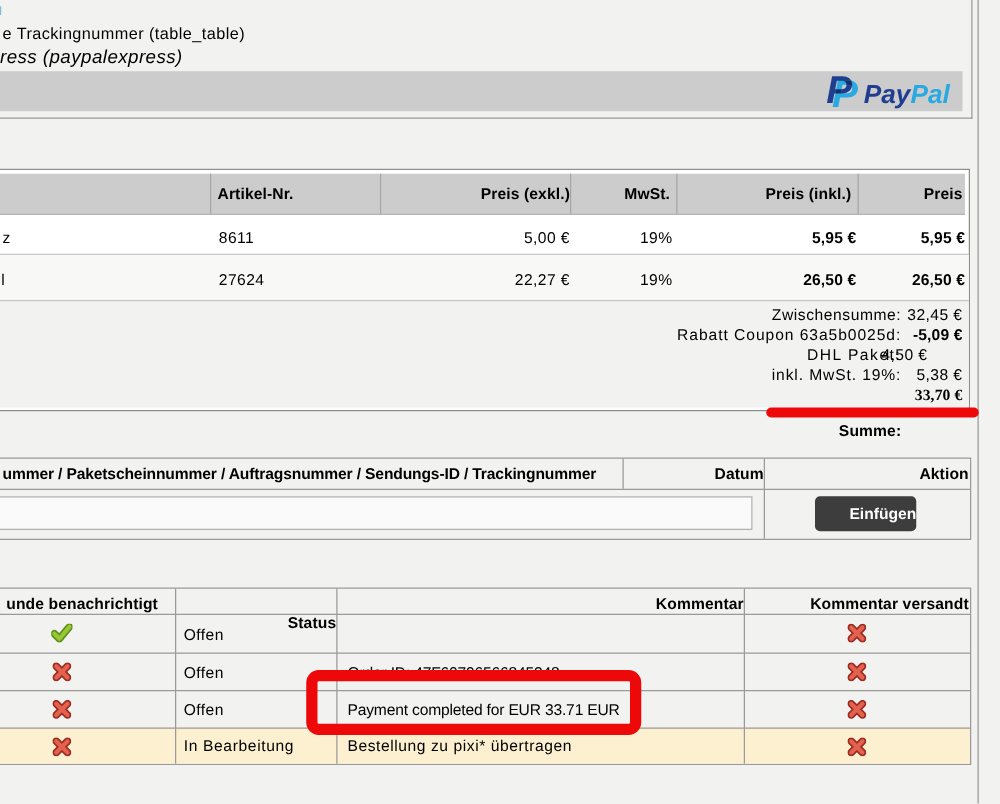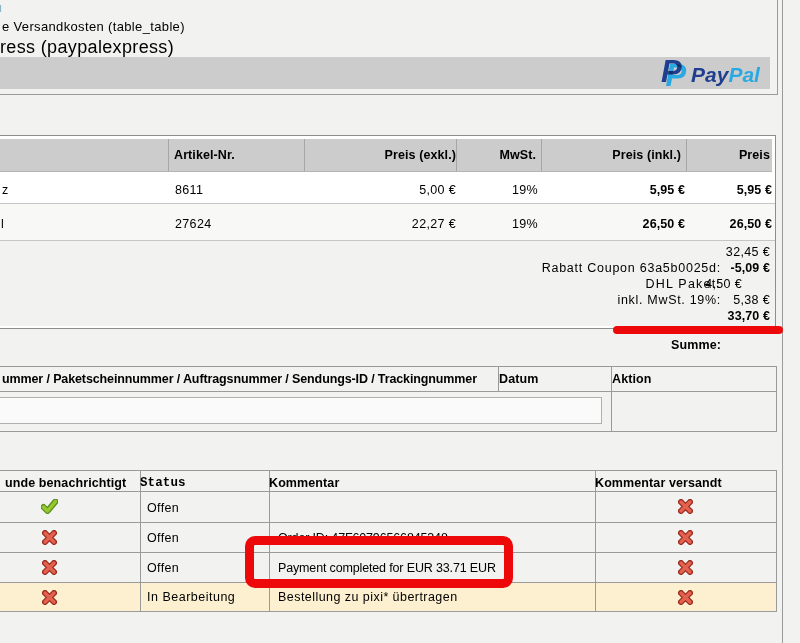--- a/index.html
+++ b/index.html
@@ -1,34 +1,34 @@
 <!DOCTYPE html>
 <html><head>
 <meta charset="utf-8">
 <style>
   html,body{margin:0;padding:0;}
   body{width:800px;height:643px;overflow:hidden;position:relative;
        background:#f2f2f1;font-family:"Liberation Sans",sans-serif;color:#000;}
   .abs{position:absolute;}
   .t12{font-size:12.5px;letter-spacing:0.35px;white-space:nowrap;}
   .t12b{font-size:12.5px;font-weight:bold;letter-spacing:0.1px;white-space:nowrap;}
-  .ctr{text-align:left;}
+  .ctr{text-align:right;}
   .r{text-align:right;}
   .ls8{letter-spacing:0.45px !important;}
 </style>
 </head>
 <body>
 
 <div class="abs" style="left:782px;top:0;width:1px;height:643px;background:#9a9a9a;"></div>
 
 <div class="abs" style="left:0;top:-2px;width:777px;height:96px;border-right:1px solid #9a9a9a;border-bottom:1px solid #9a9a9a;"></div>
 <div class="abs" style="left:0;top:5px;width:1px;height:7px;background:#8cb6ca;"></div>
 <div class="abs" style="left:1px;top:5px;width:1px;height:7px;background:#d8f1f8;"></div>
-<div class="abs t13 t12" style="left:2px;top:19px;font-size:13px;">e Versandkosten (table_table)</div>
-<div class="abs t13 t12" style="left:0px;top:37px;font-size:18px;">ress (paypalexpress)</div>
+<div class="abs t13 t12" style="left:2px;top:19px;font-size:13px;">e Trackingnummer (table_table)</div>
+<div class="abs t13 t12" style="left:0px;top:37px;font-size:15px;font-style:italic;">ress (paypalexpress)</div>
 
 <div class="abs" style="left:0;top:57px;width:770px;height:32px;background:#cccccc;"></div>
 <div class="abs" style="left:661px;top:59px;">
 <svg width="104" height="28" viewBox="0 0 104 28">
   <defs>
     <clipPath id="backP">
           <text x="0" y="23" font-family="Liberation Sans" font-weight="bold" font-style="italic" font-size="31">P</text>
         </clipPath>
   </defs>
   <text x="0" y="23" font-family="Liberation Sans" font-weight="bold" font-style="italic" font-size="31" fill="#203e90">P</text>
@@ -67,60 +67,64 @@
 
   <div class="abs" style="left:0;top:68px;right:0;height:37px;background:#f8f8f7;"></div>
   <div class="abs t12" style="left:9px;top:81px;">l</div>
   <div class="abs t12" style="left:183px;top:81px;">27624</div>
   <div class="abs t12 r" style="left:330px;top:81px;width:134px;">22,27 €</div>
   <div class="abs t12 r" style="left:460px;top:81px;width:86px;">19%</div>
   <div class="abs t12b r" style="left:560px;top:81px;width:133px;">26,50 €</div>
   <div class="abs t12b r" style="left:700px;top:81px;width:80px;">26,50 €</div>
 
   <div class="abs" style="left:0;top:104px;right:0;bottom:2px;background:#f2f2f1;border-top:1px solid #c6c6c6;"></div>
+  <div class="abs t12 r ls8" style="left:420px;top:109px;width:309px;">Zwischensumme:</div>
   <div class="abs t12 r" style="left:680px;top:109px;width:98px;">32,45 €</div>
   <div class="abs t12 r" style="left:420px;top:125px;width:309px;letter-spacing:0.75px;">Rabatt Coupon 63a5b0025d:</div>
   <div class="abs t12b r" style="left:680px;top:125px;width:98px;">-5,09 €</div>
   <div class="abs t12 r" style="left:420px;top:141px;width:309px;letter-spacing:1.2px;">DHL Paket:</div>
   <div class="abs t12 r" style="left:652px;top:141px;width:98px;text-align:right;">4,50 €</div>
   <div class="abs t12 r" style="left:420px;top:157px;width:309px;letter-spacing:0.7px;">inkl. MwSt. 19%:</div>
   <div class="abs t12 r" style="left:680px;top:157px;width:98px;">5,38 €</div>
   <div class="abs t12b r" style="left:420px;top:173px;width:309px;letter-spacing:0.1px;margin-top:29px;">Summe:</div>
-  <div class="abs t12b r" style="left:680px;top:173px;width:98px;">33,70 €</div>
+  <div class="abs t12b r" style="left:680px;top:173px;width:98px;font-family:Liberation Serif, serif;">33,70 €</div>
 </div>
 
 <div class="abs" style="left:613px;top:325.5px;width:170px;height:8.6px;border-radius:4.3px;background:#ed0909;"></div>
 
 <div class="abs" style="left:-9px;top:366px;width:784px;height:64px;border:1px solid #9a9a9a;">
   <div class="abs" style="left:0;top:24px;right:0;height:1px;background:#9a9a9a;"></div>
   <div class="abs" style="left:506px;top:0;width:1px;height:24px;background:#9a9a9a;"></div>
   <div class="abs" style="left:619px;top:0;width:1px;height:64px;background:#9a9a9a;"></div>
   <div class="abs t12b" style="left:10px;top:5px;letter-spacing:-0.12px;">ummer / Paketscheinnummer / Auftragsnummer / Sendungs-ID / Trackingnummer</div>
   <div class="abs t12b ctr" style="left:507px;top:5px;width:112px;">Datum</div>
   <div class="abs t12b ctr" style="left:620px;top:5px;width:163px;">Aktion</div>
 
   <div class="abs" style="left:-5px;top:30px;width:613px;height:25px;background:#fafafa;border:1px solid #b0b0b0;"></div>
 
+  <div class="abs" style="left:660px;top:30px;width:81px;height:28px;background:#3d3d3d;border-radius:4px;color:#fff;">
+    <div class="t12b ctr" style="margin-top:7px;letter-spacing:0px;">Einfügen</div>
+  </div>
 </div>
 
 <div class="abs" style="left:-9px;top:470px;width:784px;height:140px;border:1px solid #9a9a9a;background:#f2f2f1;">
 
   <div class="abs" style="left:0;top:111px;right:0;height:29px;background:#fdf0d0;"></div>
 
   <div class="abs" style="left:0;top:20px;right:0;height:1px;background:#9a9a9a;"></div>
   <div class="abs" style="left:0;top:51px;right:0;height:1px;background:#9a9a9a;"></div>
   <div class="abs" style="left:0;top:81px;right:0;height:1px;background:#9a9a9a;"></div>
   <div class="abs" style="left:0;top:111px;right:0;height:1px;background:#9a9a9a;"></div>
 
   <div class="abs" style="left:148px;top:0;width:1px;height:140px;background:#9a9a9a;"></div>
   <div class="abs" style="left:277px;top:0;width:1px;height:140px;background:#9a9a9a;"></div>
   <div class="abs" style="left:603px;top:0;width:1px;height:140px;background:#9a9a9a;"></div>
 
   <div class="abs t12b" style="left:13px;top:5px;">unde benachrichtigt</div>
-  <div class="abs t12b ctr" style="left:148px;top:5px;width:129px;font-family:Liberation Mono, monospace;">Status</div>
+  <div class="abs t12b ctr" style="left:148px;top:20px;width:129px;">Status</div>
   <div class="abs t12b ctr" style="left:277px;top:5px;width:326px;">Kommentar</div>
   <div class="abs t12b ctr" style="left:603px;top:5px;width:180px;">Kommentar versandt</div>
 
   <div class="abs" style="left:49px;top:28px;">
     <svg width="17" height="15" viewBox="0 0 17 15">
       <path d="M2.5 8 L6.5 12 L14.5 2.5" fill="none" stroke="#5d8e1e" stroke-width="6" stroke-linecap="round" stroke-linejoin="round"></path>
       <path d="M2.5 8 L6.5 12 L14.5 2.5" fill="none" stroke="#97c832" stroke-width="3.4" stroke-linecap="round" stroke-linejoin="round"></path>
     </svg>
   </div>
   <div class="abs xmark" style="left:50px;top:59px;"><svg width="15" height="15" viewBox="0 0 15 15">

